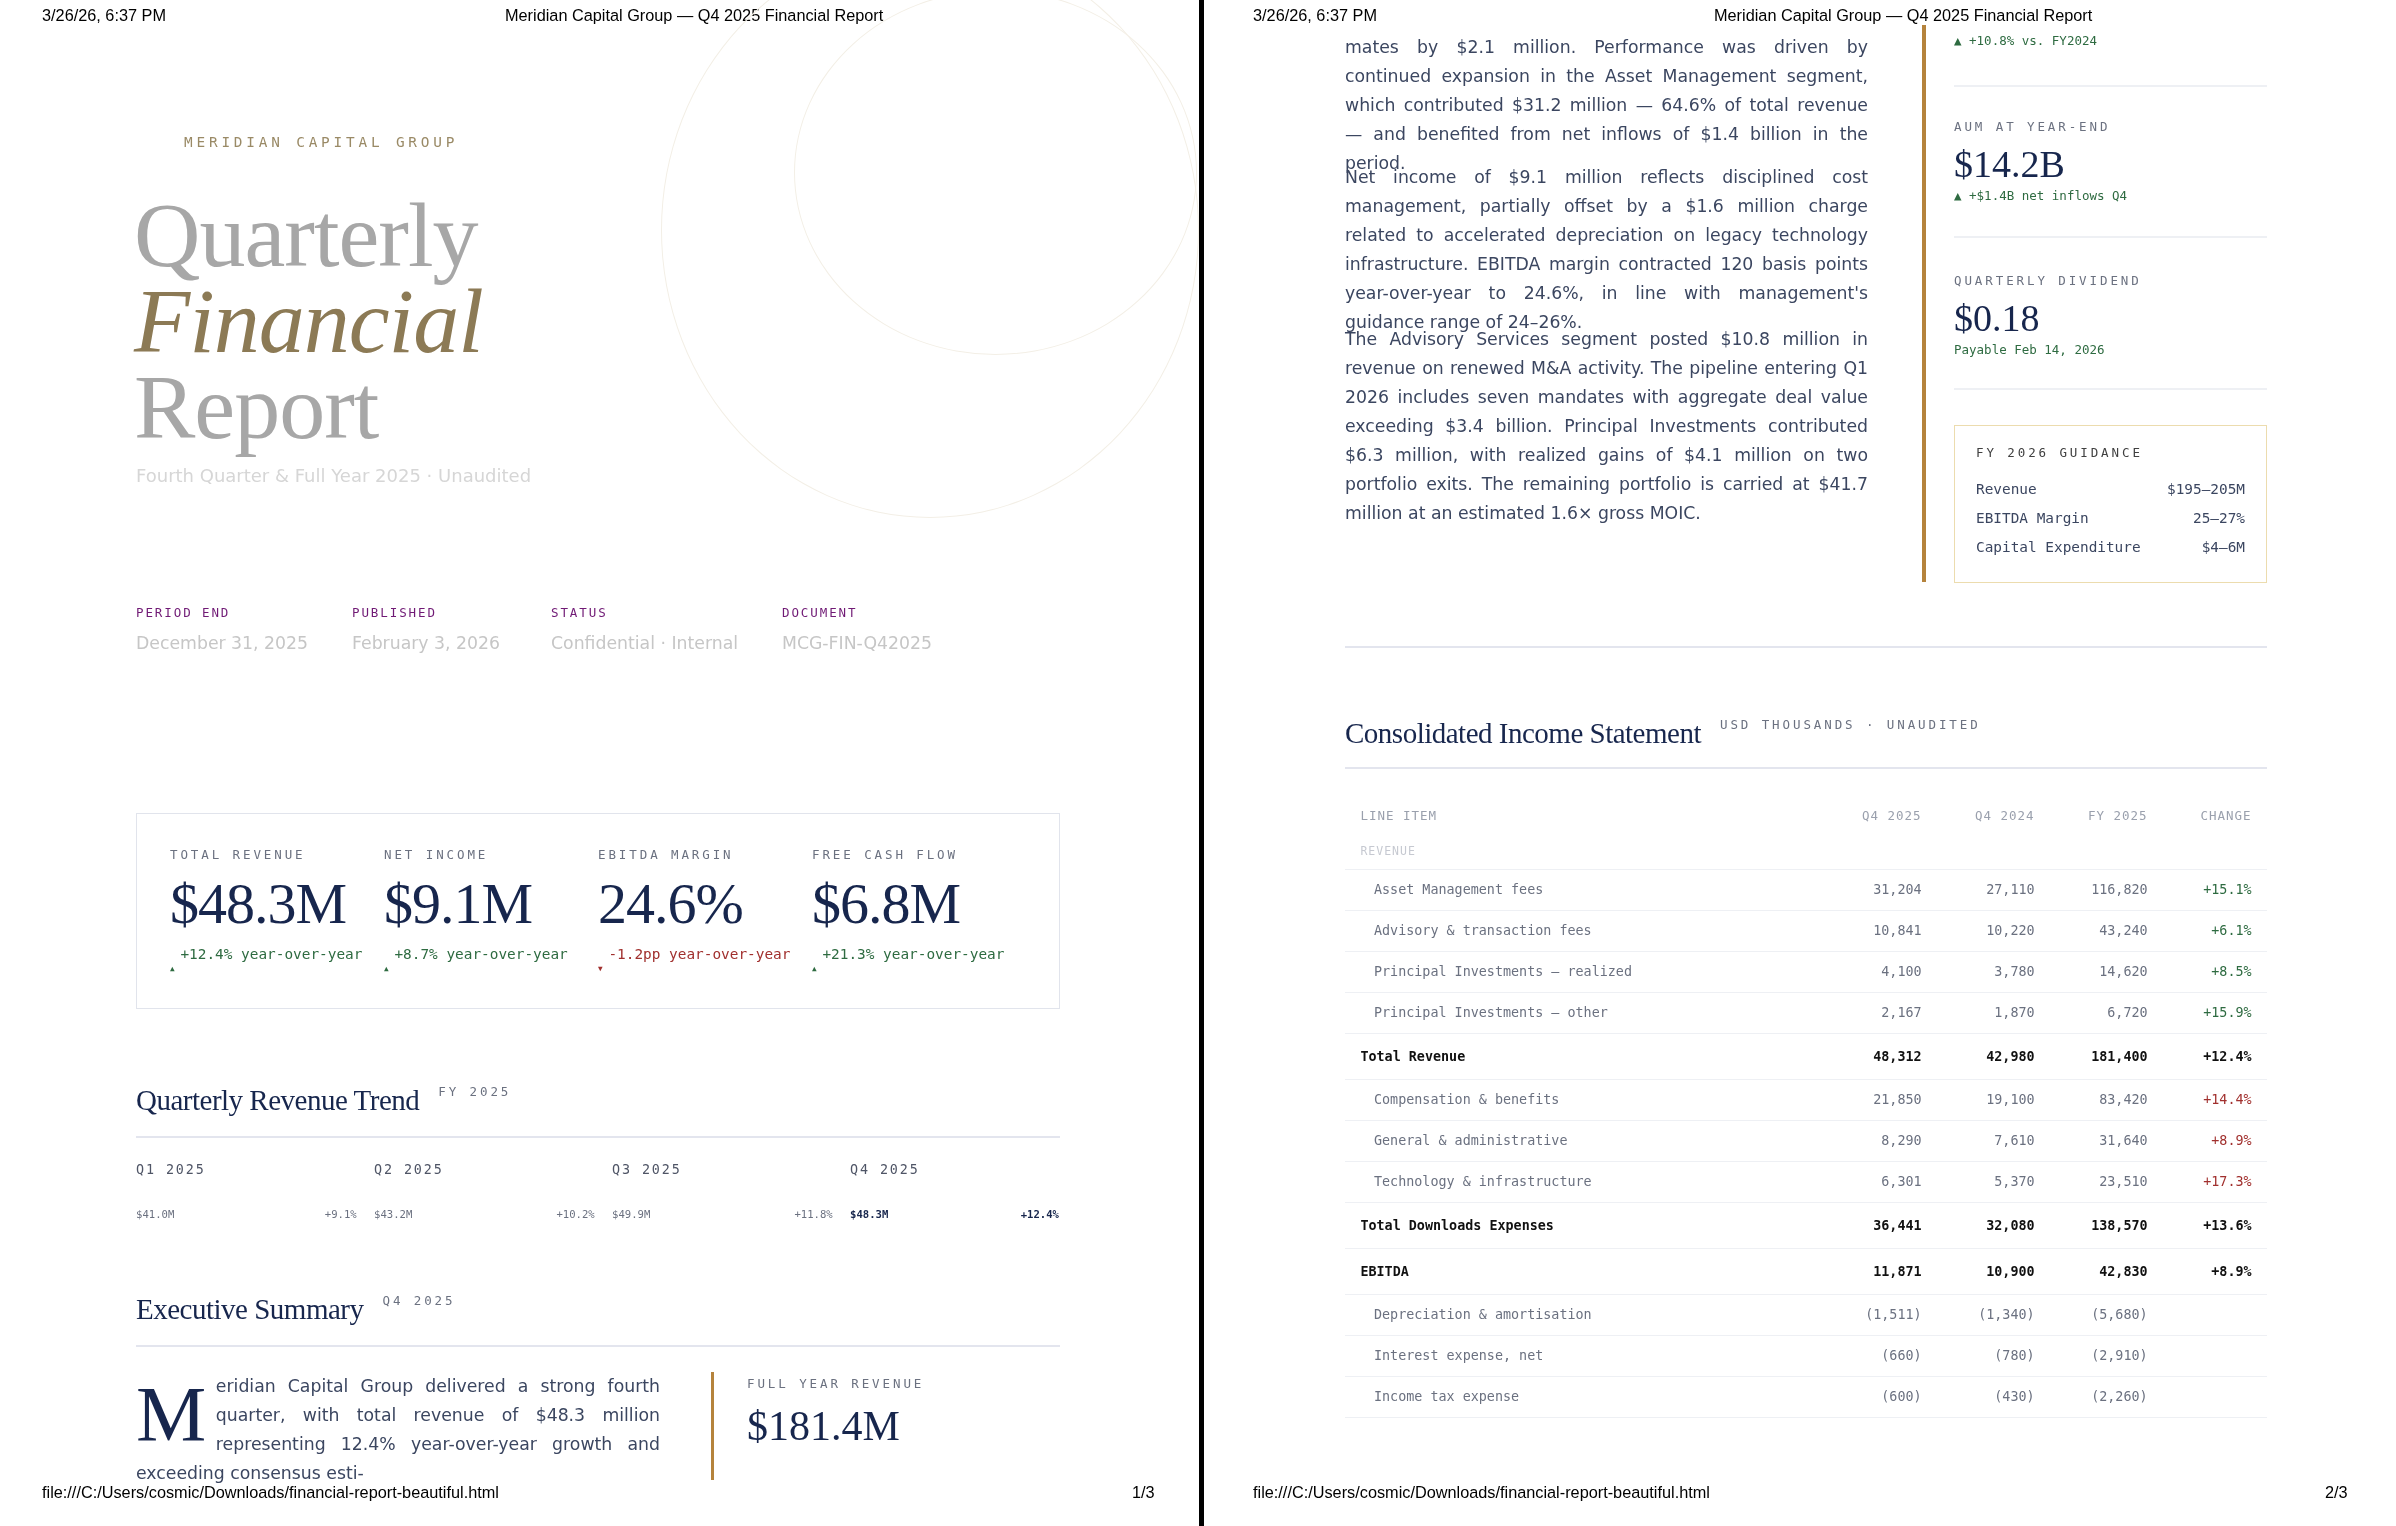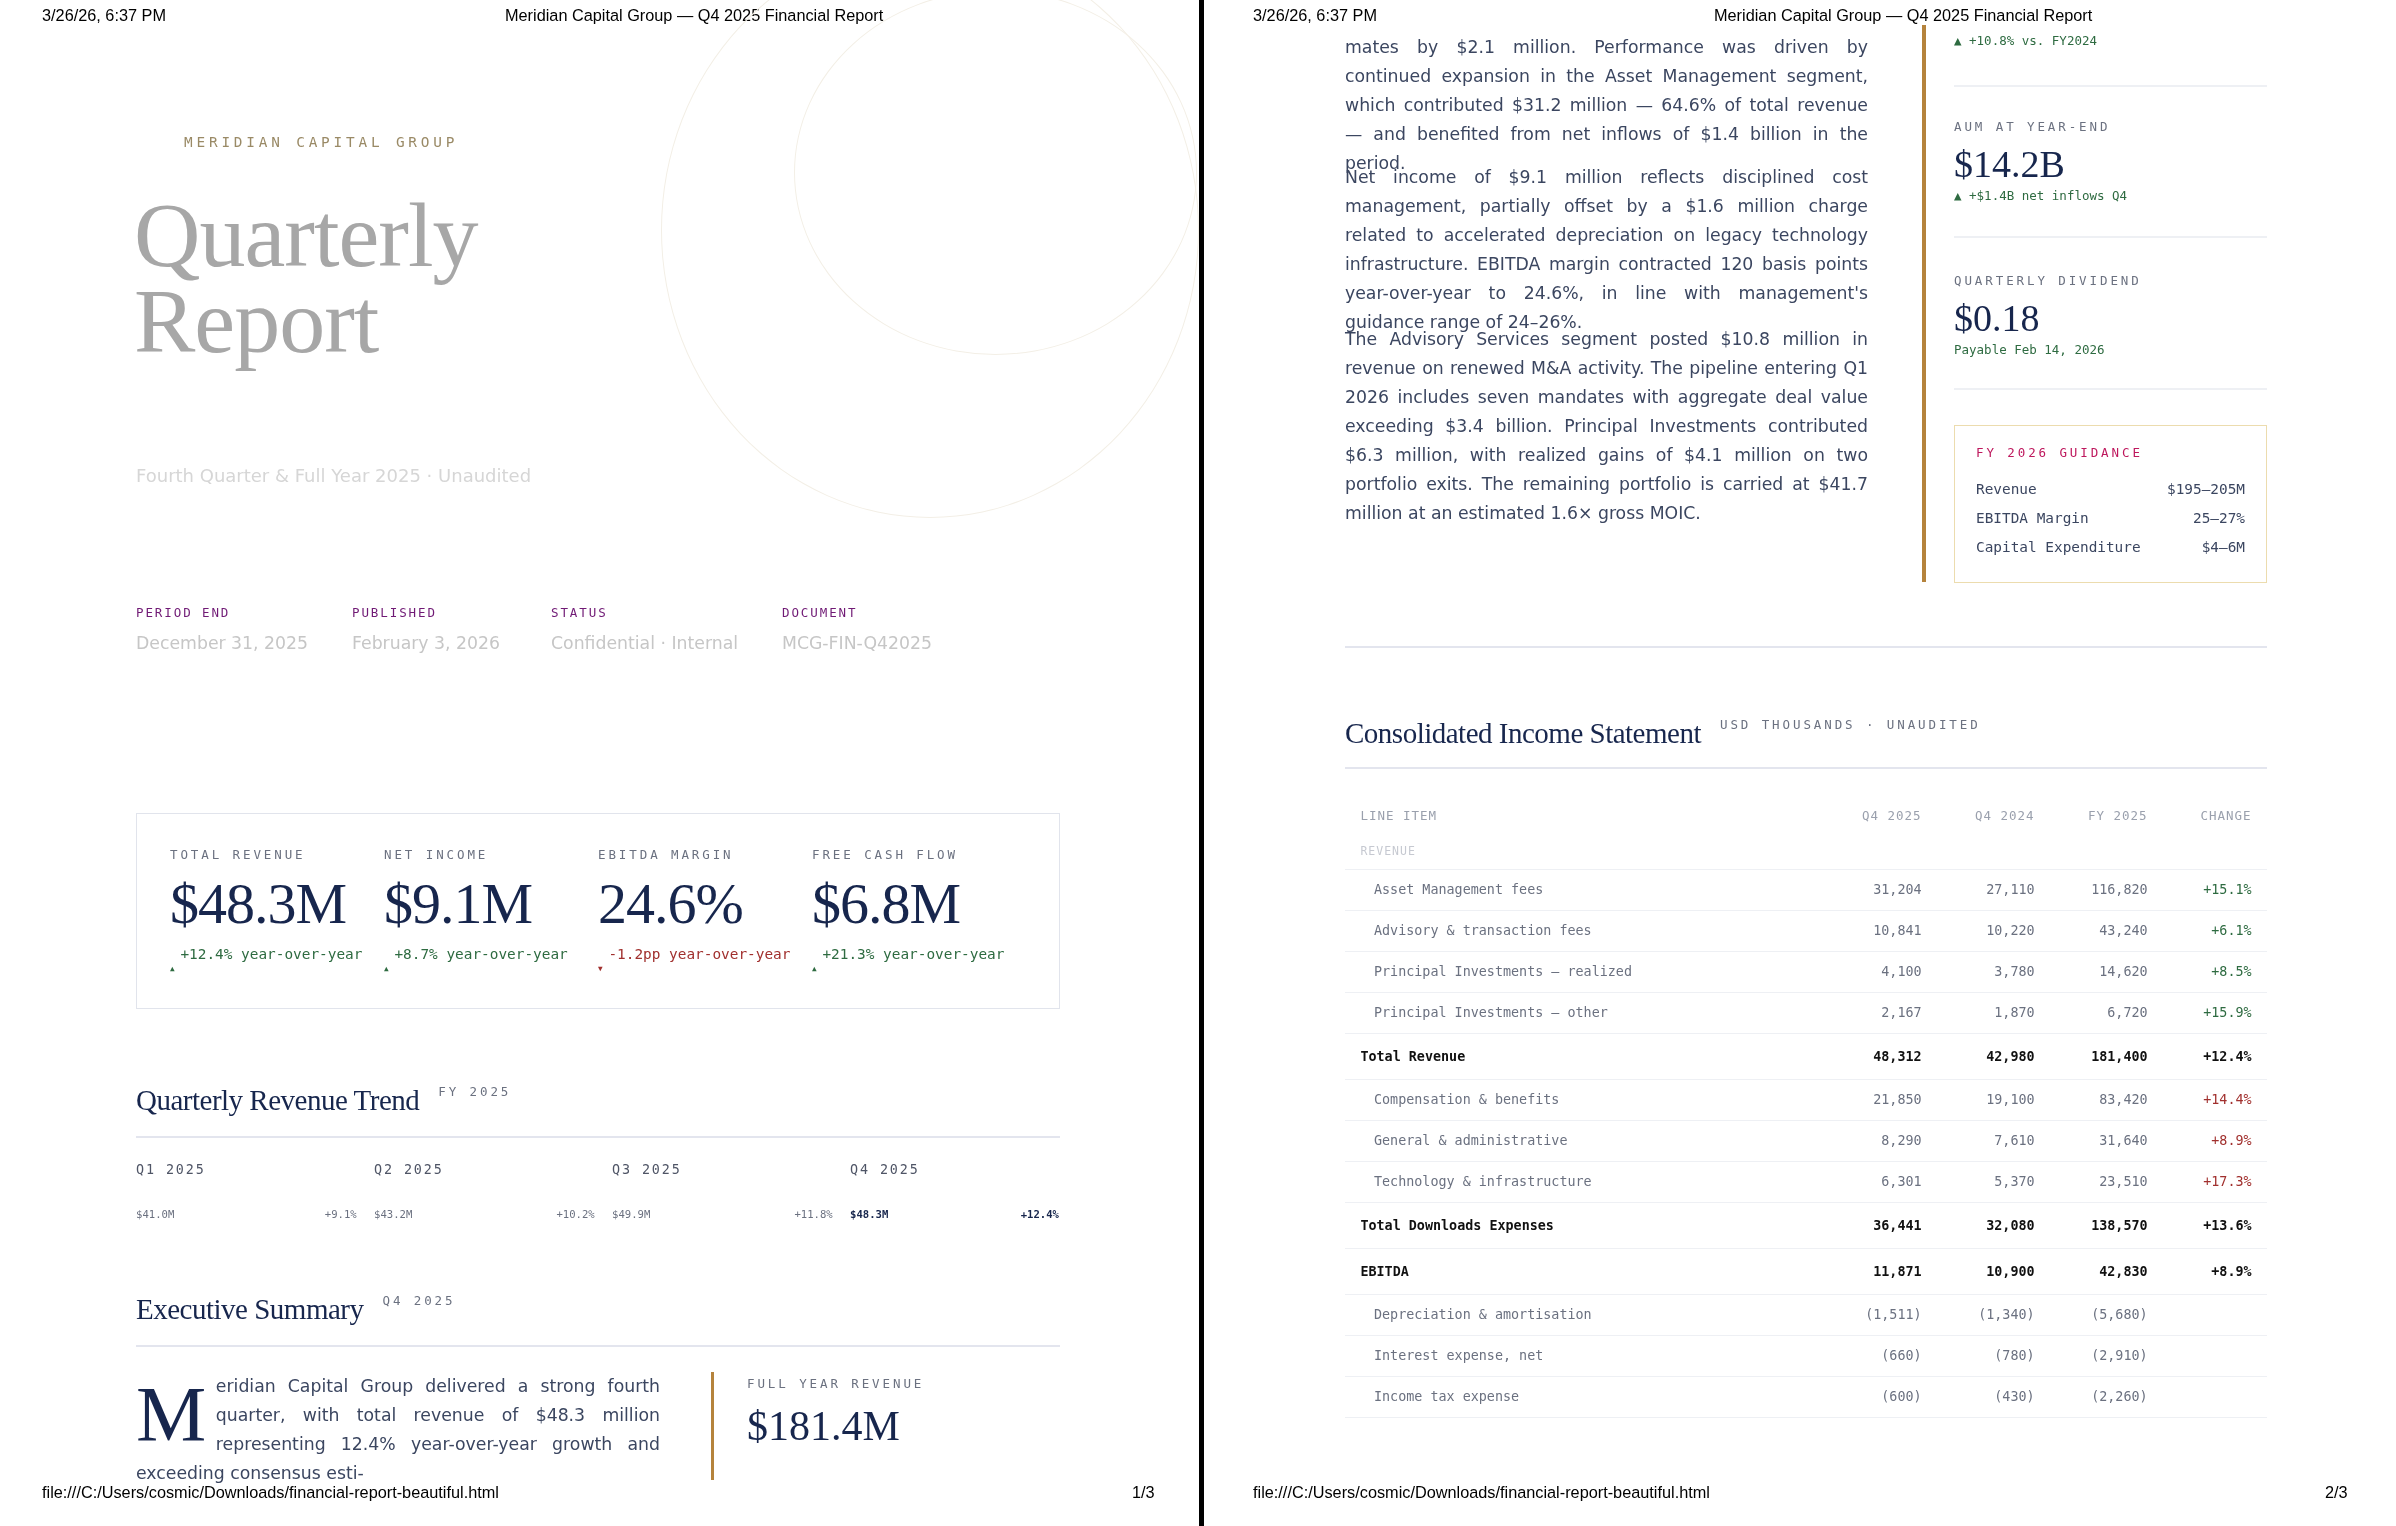--- a/index.html
+++ b/index.html
@@ -61,21 +61,21 @@
 
   
   .body-text { position: absolute; left: 140px; width: 523px; font-size: 17.3px; line-height: 29px; color: #3b4660; text-align: justify; }
   .side-rule { position: absolute; left: 717px; top: 25px; width: 3.8px; height: 557px; background: #b5833c; }
   .side { position: absolute; left: 749px; width: 313px; }
   .side-delta { font-size: 12.5px; }
   .side-label { font-size: 12.5px; letter-spacing: 2.9px; color: #6b7180; }
   .side-value { font-family: "Liberation Serif", serif; font-size: 38px; color: #17264d; margin-top: 7.7px; }
   .side-sep { position: absolute; left: 749px; width: 313px; height: 1.9px; background: #eef0f4; }
   .guidance { position: absolute; left: 749px; top: 425px; width: 313px; height: 158px; border: 1.9px solid #ecdcae; padding: 19px 21px; }
-  .g-title { font-size: 12.5px; letter-spacing: 2.9px; color: #be185d; margin-bottom: 15.4px; }
+  .g-title { font-size: 12.5px; letter-spacing: 2.9px; color: #404040; margin-bottom: 15.4px; }
   .g-row { display: flex; justify-content: space-between; font-size: 14.4px; color: #3b4660; line-height: 29px; }
 
   .tbl { position: absolute; left: 140px; top: 797px; width: 922px; border-collapse: collapse; font-family: "DejaVu Sans Mono", monospace; font-size: 13.4px; }
   .tbl th { font-weight: normal; font-size: 12.5px; letter-spacing: 1px; color: #9aa0ad; text-align: right; padding: 0 15.4px; height: 37px; }
   .tbl th:first-child { text-align: left; }
   .tbl td { height: 41px; padding: 0 15.4px; text-align: right; color: #6b7180; border-bottom: 1.9px solid #eef0f4; }
   .tbl td:first-child { text-align: left; padding-left: 29px; }
   .tbl tr.cat td { height: 35px; font-size: 11.5px; letter-spacing: 1px; color: #c6c9d1; padding-left: 15.4px; }
   .tbl tr.total td { color: #111; font-weight: bold; height: 46px; border-top: 1.9px solid #dcdfe8; }
   .tbl tr.total td:first-child { padding-left: 15.4px; }
@@ -88,20 +88,21 @@
 <div class="page page-left">
   <span class="print-header ph-date">3/26/26, 6:37 PM</span>
   <span class="print-header ph-title" style="left:505px">Meridian Capital Group — Q4 2025 Financial Report</span>
 
   <div class="deco-circle" style="left:661px; top:-58px; width:538px; height:576px;"></div>
   <div class="deco-circle" style="left:794px; top:-9.6px; width:403px; height:365px;"></div>
 
   <div class="brand mono">MERIDIAN CAPITAL GROUP</div>
   <div class="hero-title">
     <span style="display:block">Quarterly</span>
+    <span class="accent">Financial</span>
     <span style="display:block">Report</span>
   </div>
   <div class="hero-sub sans">Fourth Quarter &amp; Full Year 2025  ·  Unaudited</div>
 
   <div class="meta-row">
     <div class="meta-col" style="width:216px">
       <div class="meta-label mono">PERIOD END</div>
       <div class="meta-value sans">December 31, 2025</div>
     </div>
     <div class="meta-col" style="width:199px">

